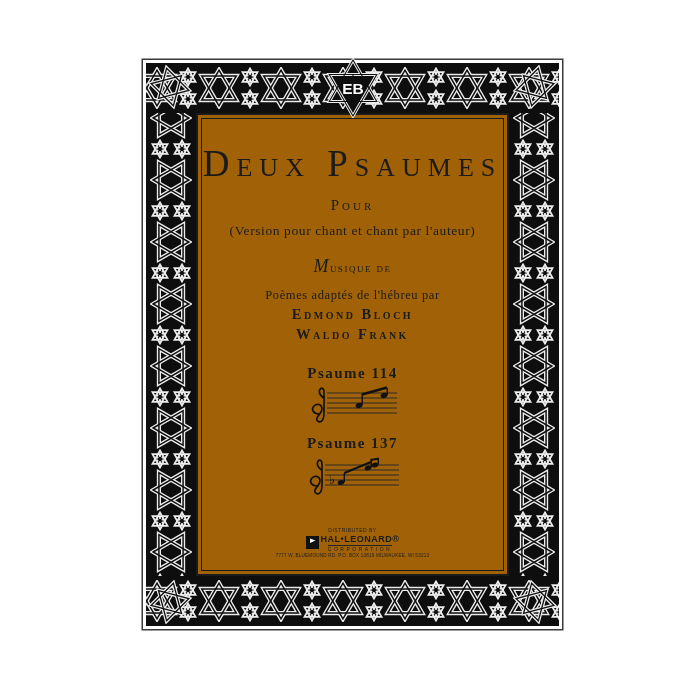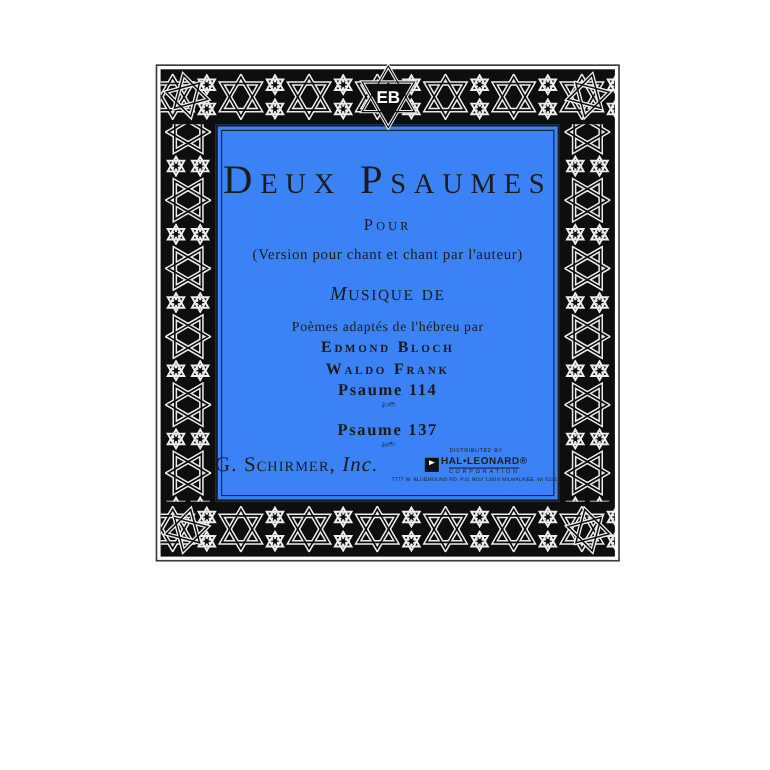--- a/index.html
+++ b/index.html
@@ -4,21 +4,21 @@
 <title>Score Cover</title>
 <style>
   html,body{margin:0;padding:0;}
   body{
     width:700px;height:700px;position:relative;background:#ffffff;
     font-family:"Liberation Serif","DejaVu Serif",serif;color:#1b1b1b;
     overflow:hidden;
   }
   
   .frame{
-    position:absolute;left:146px;top:63px;width:413px;height:443px;
+    position:absolute;left:146px;top:63px;width:413px;height:563px;
     background:#0e0e0e;
     box-shadow:0 0 0 3px #ffffff,0 0 0 4.5px #3a3a3a;
   }
   .strip{position:absolute;display:flex;align-items:center;justify-content:center;overflow:hidden;}
   .strip-top{left:0;top:0;width:100%;height:50px;flex-direction:row;}
   .strip-bottom{left:0;bottom:0;width:100%;height:50px;flex-direction:row;}
   .strip-left{left:0;top:50px;bottom:50px;width:50px;flex-direction:column;}
   .strip-right{right:0;top:50px;bottom:50px;width:50px;flex-direction:column;}
   .unit-h{display:flex;flex-direction:row;align-items:center;flex:0 0 auto;}
   .unit-v{display:flex;flex-direction:column;align-items:center;flex:0 0 auto;}
@@ -29,41 +29,41 @@
   .smallstar{width:20px;height:20px;}
   .corner-star{position:absolute;width:38px;height:38px;z-index:2;}
   .corner-tl{left:5px;top:5px;transform:rotate(45deg);}
   .corner-tr{right:5px;top:5px;transform:rotate(-45deg);}
   .corner-bl{left:5px;bottom:5px;transform:rotate(-45deg);}
   .corner-br{right:5px;bottom:5px;transform:rotate(45deg);}
   .eb-star{position:absolute;left:50%;top:-5px;transform:translateX(-50%);width:54px;height:60px;z-index:3;}
   
   .panel{
     position:absolute;left:50px;top:50px;right:50px;bottom:50px;
-    background:#3b82f6;border:2.5px solid #1b1b1b;
+    background:#a16207;border:2.5px solid #1b1b1b;
   }
   .panel-line{position:absolute;inset:3px;border:1px solid #1b1b1b;}
   .content{
     position:absolute;inset:4px;display:flex;flex-direction:column;
     align-items:center;text-align:center;
   }
   
   .title{
     margin-top:26px;font-variant:small-caps;font-size:37px;line-height:1;
     letter-spacing:7px;white-space:nowrap;
   }
   .for-label{margin-top:15px;font-variant:small-caps;font-size:15px;letter-spacing:3px;}
   .instrumentation{margin-top:1px;font-style:italic;font-size:29px;line-height:1.1;letter-spacing:2px;white-space:nowrap;}
   .version-note{margin-top:9px;font-size:13.5px;letter-spacing:0.6px;white-space:nowrap;}
-  .credit-music{margin-top:17px;display:block;font-variant:small-caps;font-size:20px;letter-spacing:1.5px;}
+  .credit-music{margin-top:17px;display:block;font-variant:small-caps;font-size:13px;letter-spacing:1.5px;}
   .credit-music::first-letter{font-style:italic;font-size:18px;}
   .composer{margin-top:1px;font-variant:small-caps;font-size:31px;line-height:1;letter-spacing:5px;white-space:nowrap;}
   .small-line{margin-top:11px;font-size:12.5px;letter-spacing:0.6px;}
   .name-caps{margin-top:3px;font-variant:small-caps;font-size:14.5px;letter-spacing:2.5px;font-weight:600;}
-  .psalm-label{margin-top:2px;font-size:15px;font-weight:600;letter-spacing:1.5px;}
+  .psalm-label{margin-top:22px;font-size:15px;font-weight:600;letter-spacing:1.5px;}
   .staff{margin-top:1px;}
   .psalm2{margin-top:12px;}
   
   .pub-row{
     margin-top:auto;margin-bottom:12px;display:flex;flex-direction:row;
     align-items:center;justify-content:center;gap:12px;
   }
   .publisher{font-variant:small-caps;font-size:19px;letter-spacing:1px;white-space:nowrap;}
   .publisher .inc{font-style:italic;font-variant:normal;}
   .hl-block{display:flex;flex-direction:column;align-items:center;font-family:"Liberation Sans","DejaVu Sans",sans-serif;}
@@ -1168,24 +1168,20 @@
         <line x1="39.3" y1="29" x2="39.3" y2="20" stroke="#111" stroke-width="1.4"></line>
         <line x1="39.3" y1="20" x2="66" y2="9" stroke="#111" stroke-width="2.2"></line>
         <ellipse cx="63" cy="15" rx="3.4" ry="2.4" transform="rotate(-18 63 15)" fill="#111"></ellipse>
         <line x1="66.3" y1="14.5" x2="66.3" y2="6.5" stroke="#111" stroke-width="1.4"></line>
         <ellipse cx="70" cy="12" rx="3.4" ry="2.4" transform="rotate(-18 70 12)" fill="#111"></ellipse>
         <line x1="73.3" y1="11.5" x2="73.3" y2="5.5" stroke="#111" stroke-width="1.4"></line>
         <line x1="65.5" y1="7" x2="74" y2="5.5" stroke="#111" stroke-width="2.2"></line>
       </svg>
 
       <div class="pub-row">
-        <div class="publisher">
-          <span>G. Schirmer,</span>
-          <span class="inc">Inc.</span>
-        </div>
         <div class="hl-block">
           <div class="hl-tagline">Distributed By</div>
           <div class="hl-main">
             <svg class="hl-logo" viewBox="0 0 13 13">
               <rect x="0" y="0" width="13" height="13" fill="#111"></rect>
               <path d="M4,11 L4,2.5 L9.5,4.5 L4,7 Z" fill="#fff"></path>
             </svg>
             <div class="hl-names">
               <div class="hl-name">Hal•Leonard®</div>
               <div class="hl-sub">Corporation</div>

